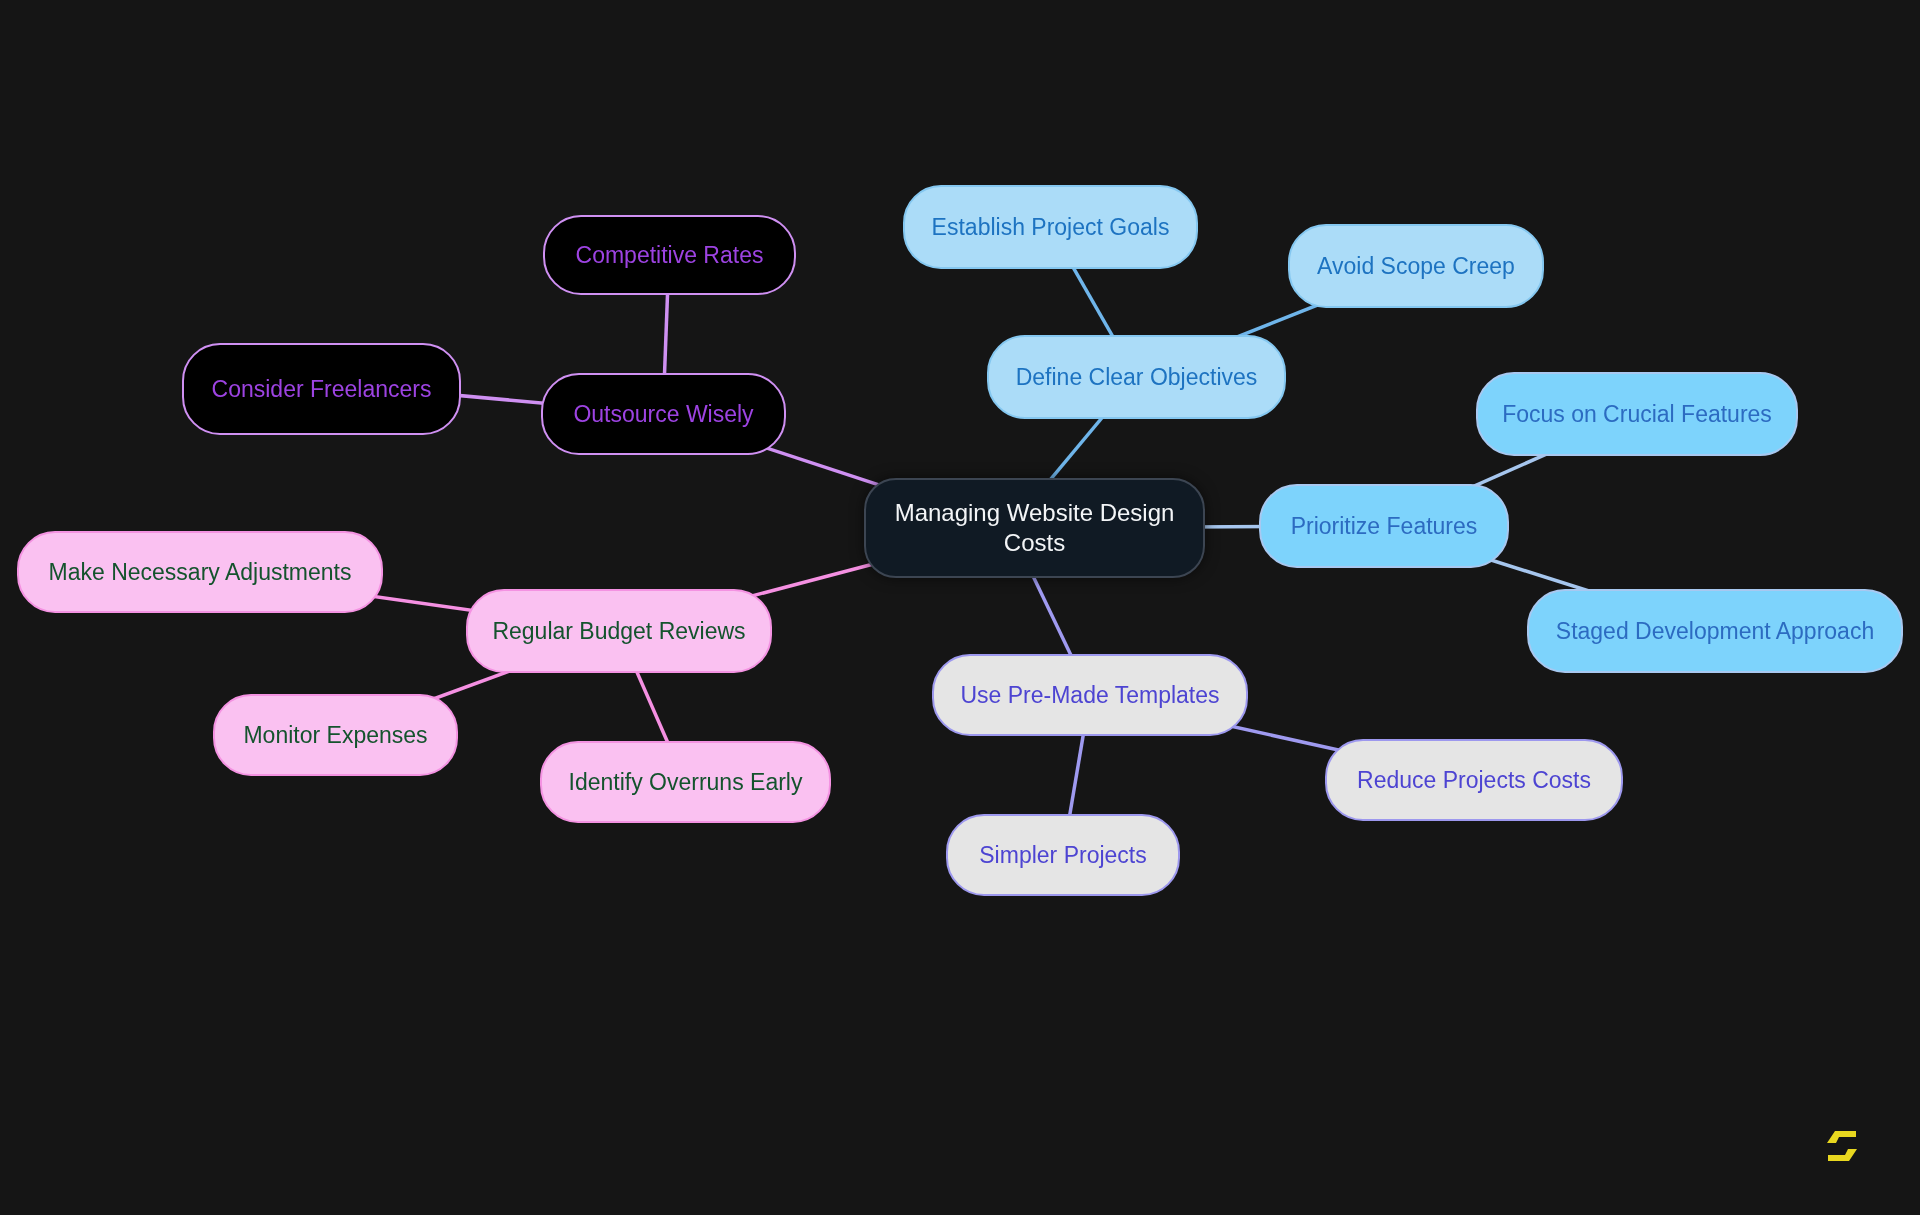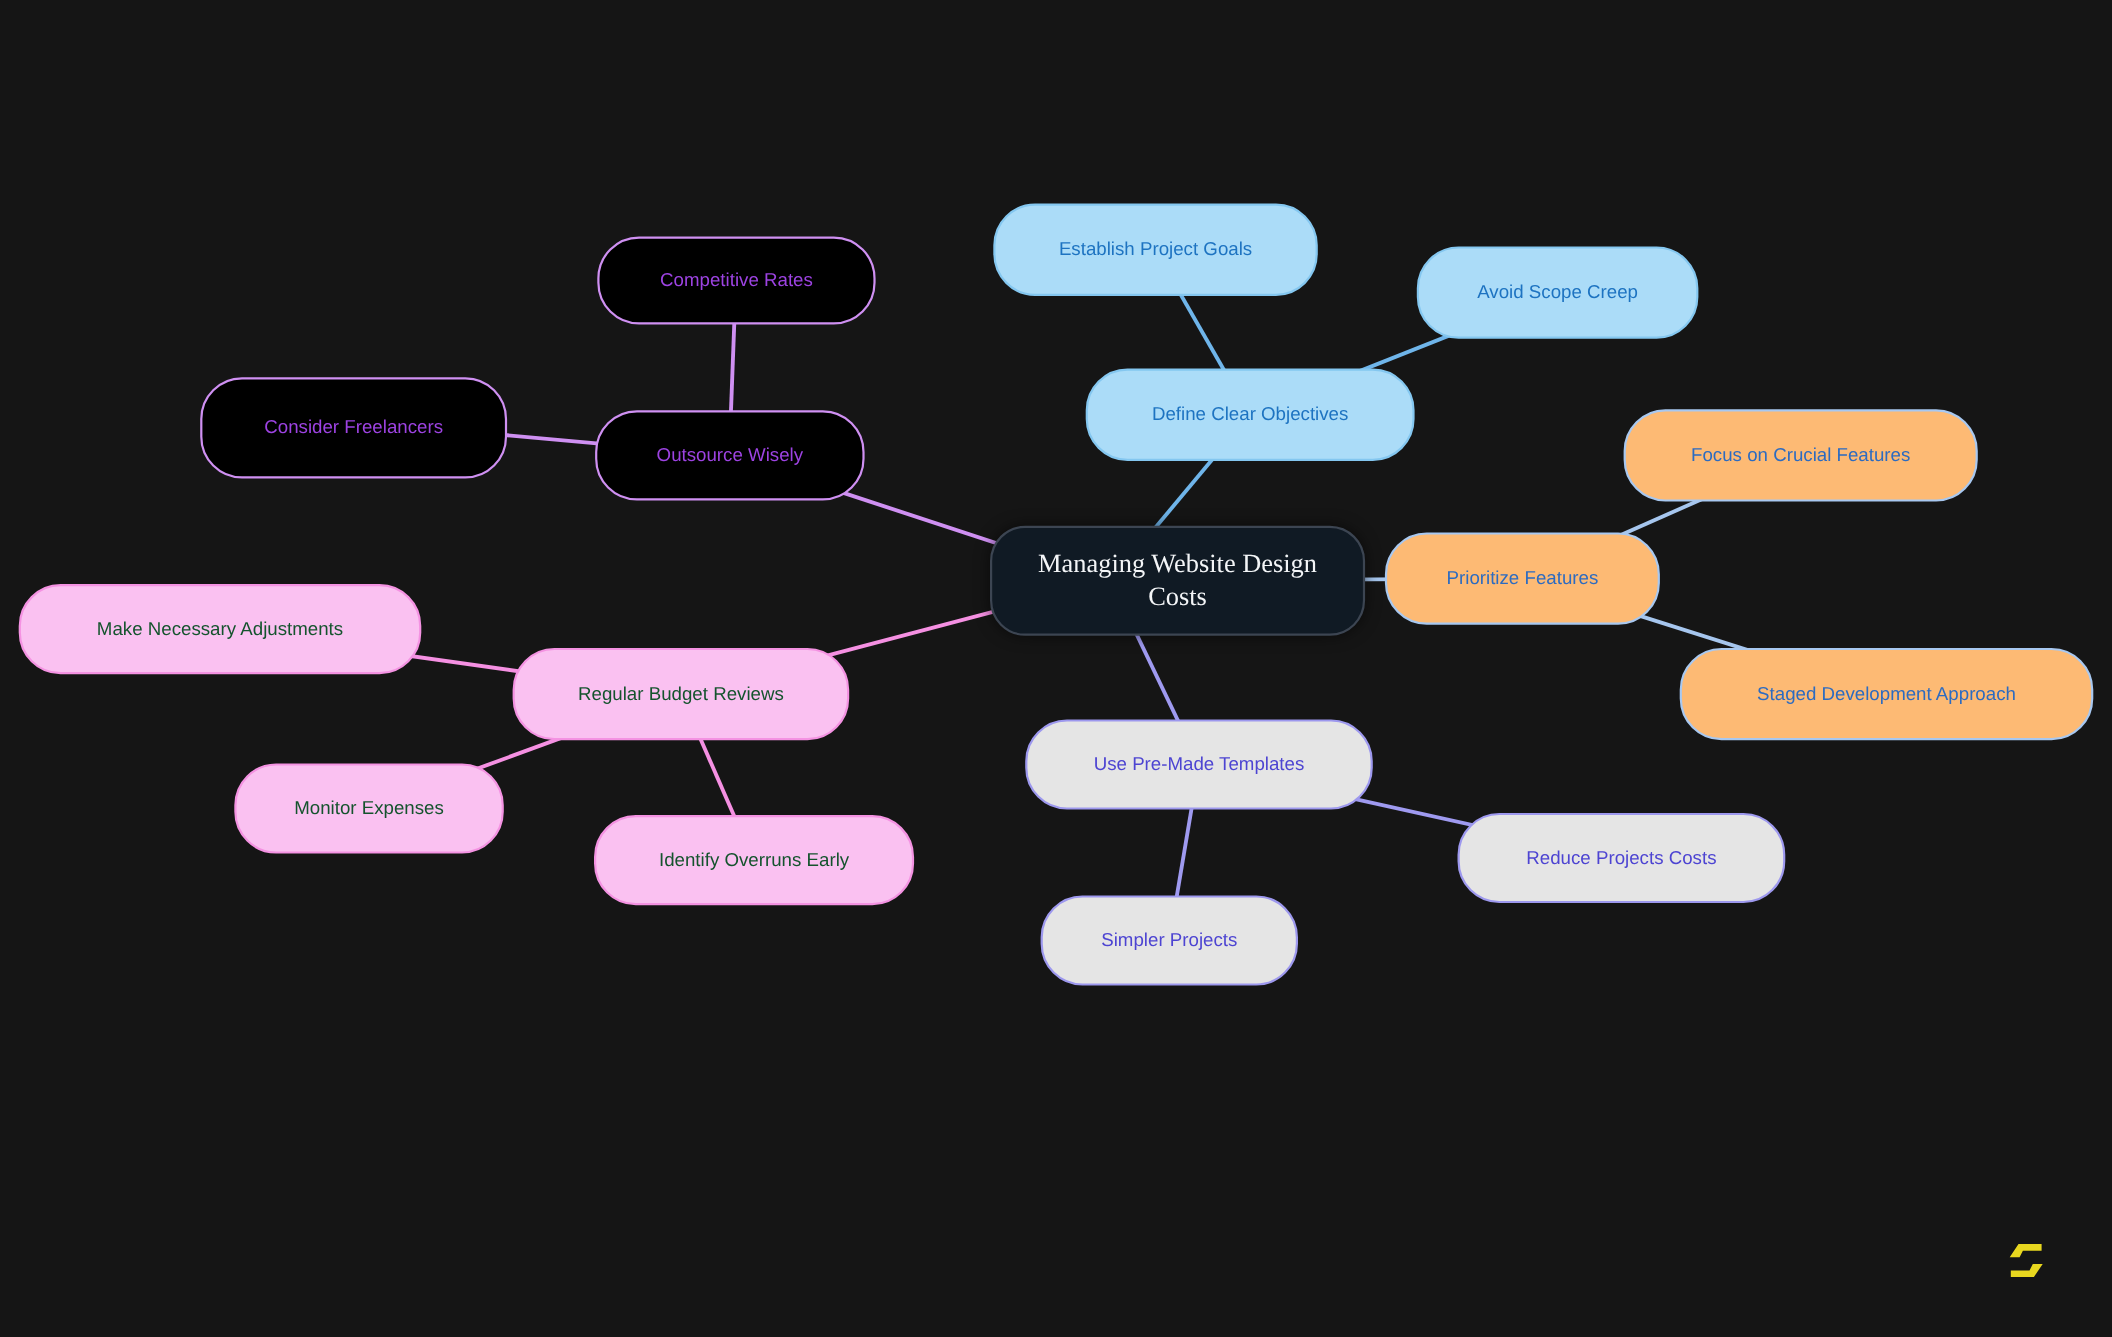--- a/index.html
+++ b/index.html
@@ -22,44 +22,44 @@
   }
   .node {
     position: absolute;
     display: flex;
     align-items: center;
     justify-content: center;
     text-align: center;
     box-sizing: border-box;
     border-radius: 38px;
     border: 2.5px solid;
-    font-size: 17px;
+    font-size: 23px;
     font-weight: 500;
     line-height: 1.25;
     padding: 0 18px;
     cursor: default;
   }
   .node.central {
     background: #101a24;
     border-color: #3c4552;
     color: #f3f5f7;
     border-radius: 32px;
     font-size: 24px;
     padding: 0 22px;
     box-shadow: 0 0 14px rgba(0,0,0,0.55);
   }
   
   .b-sky  { background:#abdcf8; border-color:#84c7f0; color:#1d73c1; }
-  .b-pale { background:#fdba74; border-color:#a8c8f0; color:#2c6bc1; }
+  .b-pale { background:#7dd3fc; border-color:#a8c8f0; color:#2c6bc1; }
   .b-lav  { background:#e5e5e5; border-color:#9d98ee; color:#4d44d2; }
   .b-pink { background:#fac1f1; border-color:#f492e2; color:#14532d; }
   .b-vio  { background:#000000; border-color:#cf90f2; color:#9d43e2; }
 
   
-  #n-central     { left:900px;  top:478px; width:341px; height:100px;font-family:Liberation Serif, serif; }
+  #n-central     { left:864px;  top:478px; width:341px; height:100px; }
   #n-define      { left:987px;  top:335px; width:299px; height:84px; }
   #n-establish   { left:903px;  top:185px; width:295px; height:84px; }
   #n-avoid       { left:1288px; top:224px; width:256px; height:84px; }
   #n-prioritize  { left:1259px; top:484px; width:250px; height:84px; }
   #n-focus       { left:1476px; top:372px; width:322px; height:84px; }
   #n-staged      { left:1527px; top:589px; width:376px; height:84px; }
   #n-use         { left:932px;  top:654px; width:316px; height:82px; }
   #n-reduce      { left:1325px; top:739px; width:298px; height:82px; }
   #n-simpler     { left:946px;  top:814px; width:234px; height:82px; }
   #n-regular     { left:466px;  top:589px; width:306px; height:84px; }

